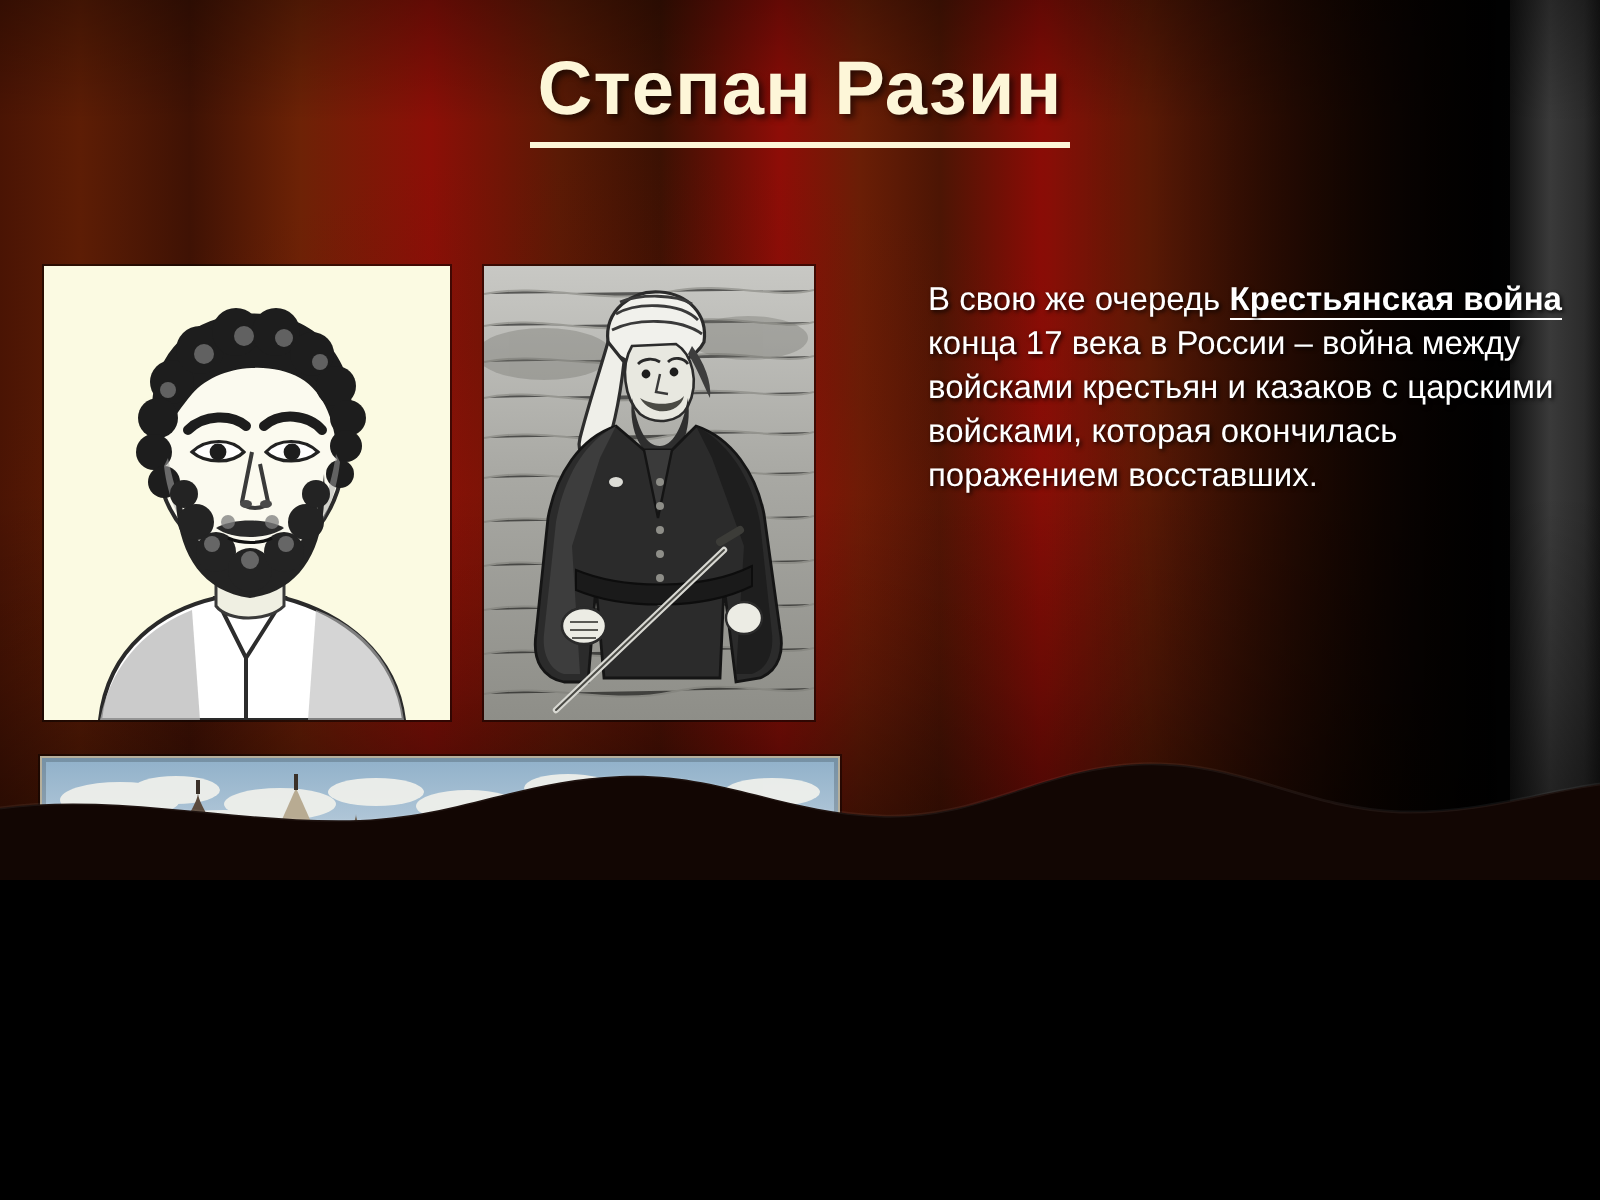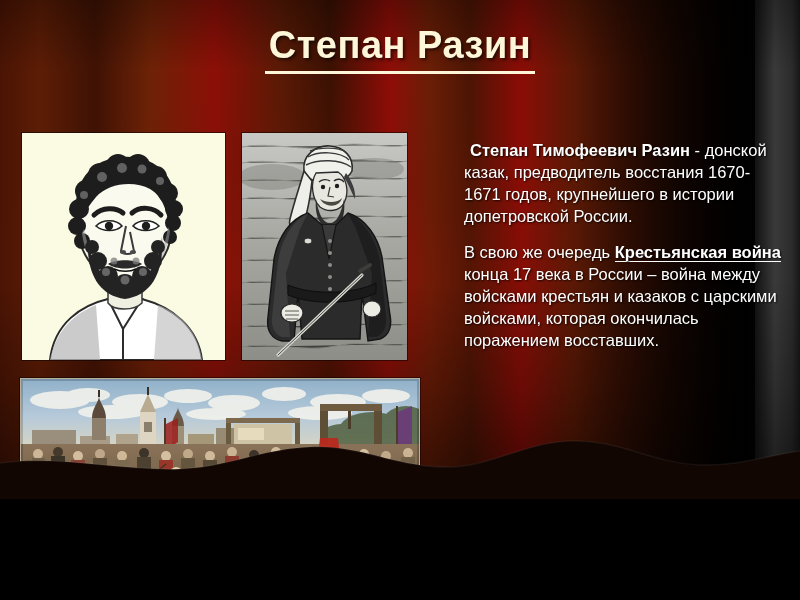--- a/index.html
+++ b/index.html
@@ -8,21 +8,21 @@
     padding: 0;
     background: #000;
   }
   body {
     font-family: "Liberation Sans", "DejaVu Sans", sans-serif;
   }
 
   .slide {
     position: relative;
     width: 800px;
-    height: 499px;
+    height: 440px;
     overflow: hidden;
     background: #c2410c;
   }
 
   
   .bg-base {
     position: absolute;
     inset: 0;
     background: linear-gradient(90deg,
       #4a1404 0px,
@@ -552,23 +552,20 @@
       <rect x="0" y="0" width="400" height="168" fill="none" stroke="rgba(0,0,0,0.18)" stroke-width="6"></rect>
     </svg>
 
   </div>
   <div style="position:absolute;left:20px;top:533px;width:400px;height:28px;background:#efe9dd;box-shadow:0 0 0 1px rgba(0,0,0,0.25);">
     <div style="position:absolute;left:36px;top:5px;width:12px;height:9px;border-radius:50%;background:#c07ad0;opacity:0.55;"></div>
   </div>
 
   <div class="textcol">
 
-    <p class="para">
-      <span class="lead-indent"></span><span class="b">Степан Тимофеевич Разин</span><span> - донской казак, предводитель восстания 1670-1671 годов, крупнейшего в истории допетровской России.</span>
-    </p>
 
     <p class="para">
       <span>В свою же очередь </span><span class="b u-trail">Крестьянская война</span><span> конца 17 века в России – война между войсками крестьян и казаков с царскими войсками, которая окончилась поражением восставших.</span>
     </p>
   </div>
 
   <div class="bottom-wave">
     <svg viewBox="0 0 800 80" preserveAspectRatio="none" aria-hidden="true">
       <path d="M0 44 C60 36 120 52 180 50 C230 48 260 30 310 28
                C360 26 390 46 440 48 C490 50 520 24 570 22

